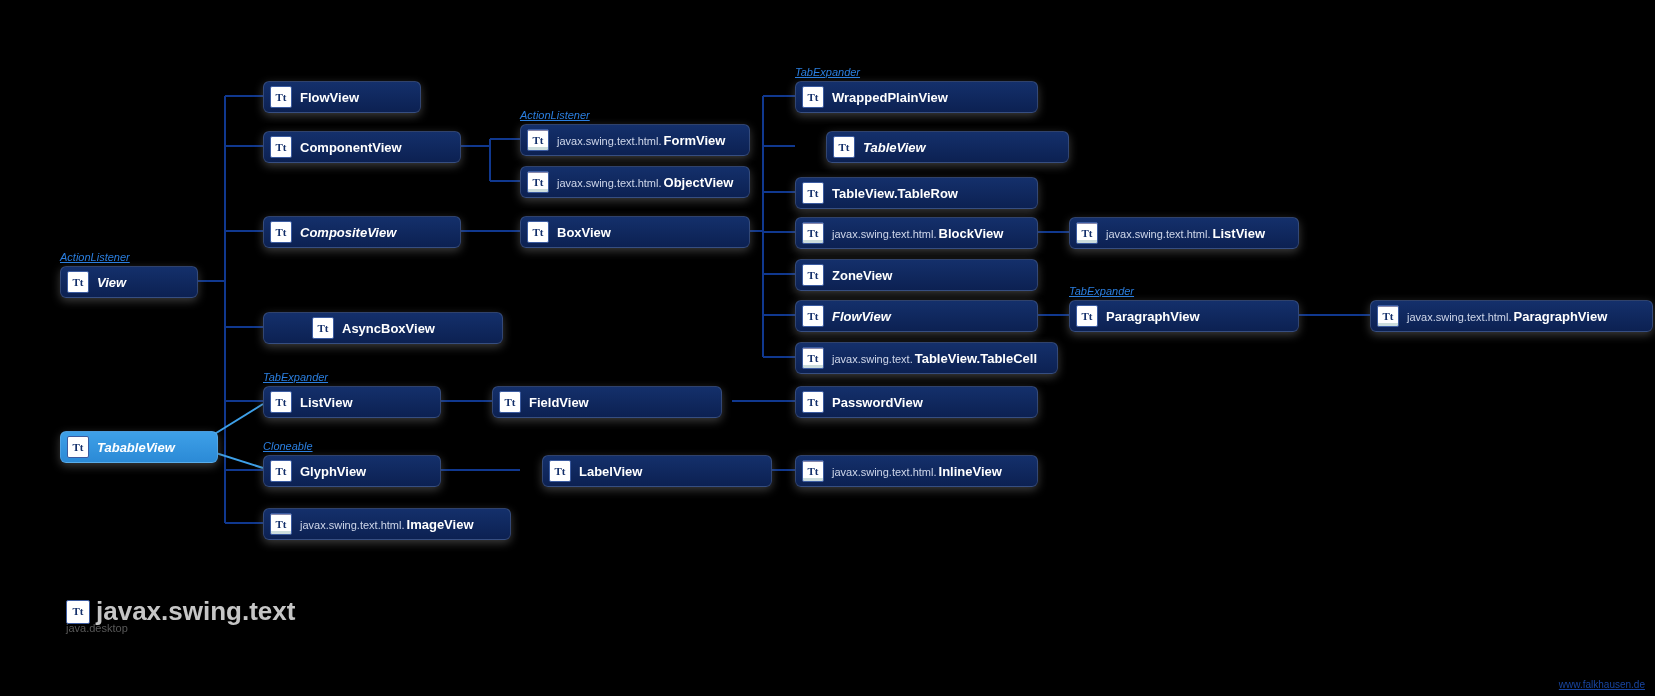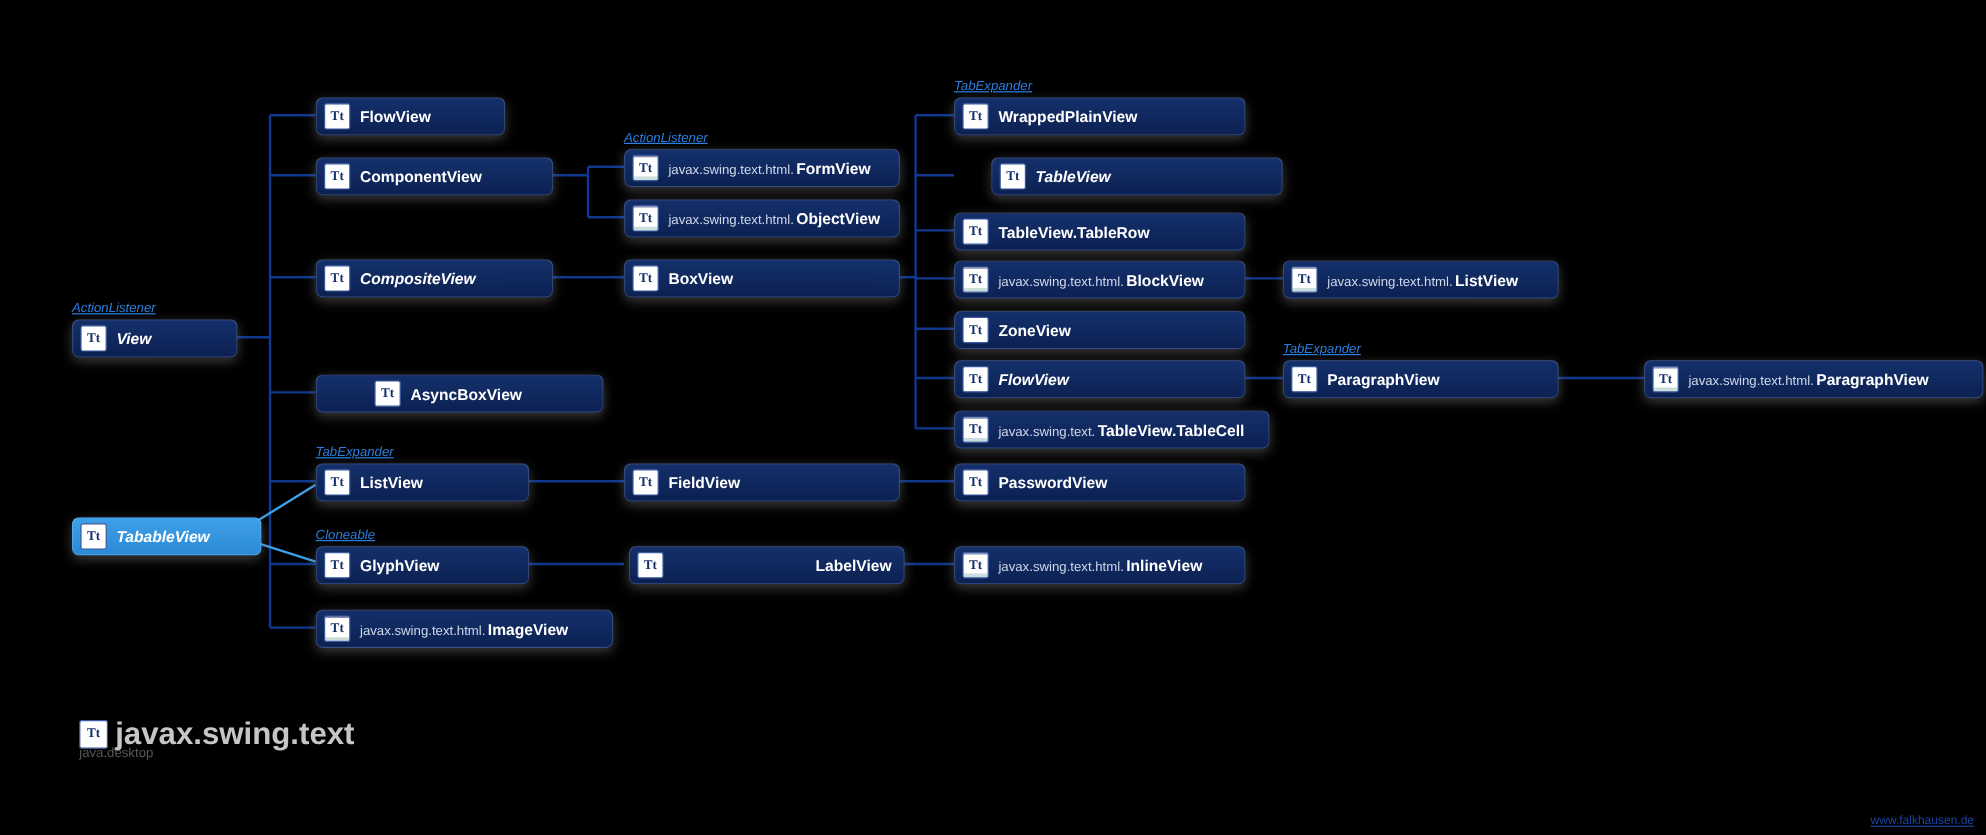--- a/index.html
+++ b/index.html
@@ -210,25 +210,25 @@
         <span class="label"><span class="prefix">javax.swing.text.html.</span><span>FormView</span></span>
       </div>
       <div class="node dark" style="left: 520px; top: 166px; min-width: 212px;">
         <span class="type-icon ttb"></span>
         <span class="label"><span class="prefix">javax.swing.text.html.</span><span>ObjectView</span></span>
       </div>
       <div class="node dark" style="left: 520px; top: 216px; min-width: 212px;">
         <span class="type-icon tt"></span>
         <span class="label"><span>BoxView</span></span>
       </div>
-      <div class="node dark" style="left: 520px; top: 386px; min-width: 212px;">
+      <div class="node dark" style="left: 492px; top: 386px; min-width: 212px;">
         <span class="type-icon tt"></span>
         <span class="label"><span>FieldView</span></span>
       </div>
-      <div class="node dark" style="left: 524px; top: 455px; min-width: 212px; justify-content: space-between;">
+      <div class="node dark" style="left: 542px; top: 455px; min-width: 212px;">
         <span class="type-icon tt"></span>
         <span class="label"><span>LabelView</span></span>
       </div>
       <div class="node dark" style="left: 795px; top: 81px; min-width: 225px;">
         <span class="type-icon tt"></span>
         <span class="label"><span>WrappedPlainView</span></span>
       </div>
       <div class="node dark" style="left: 795px; top: 131px; min-width: 225px; margin-left: 31px;">
         <span class="type-icon tt"></span>
         <span class="label italic"><span>TableView</span></span>

